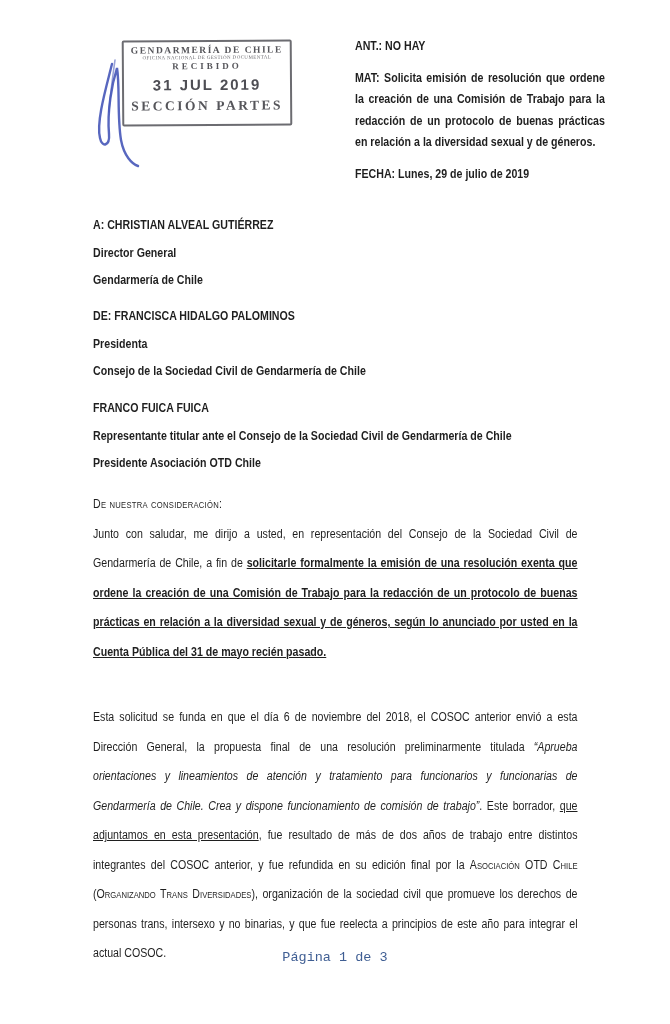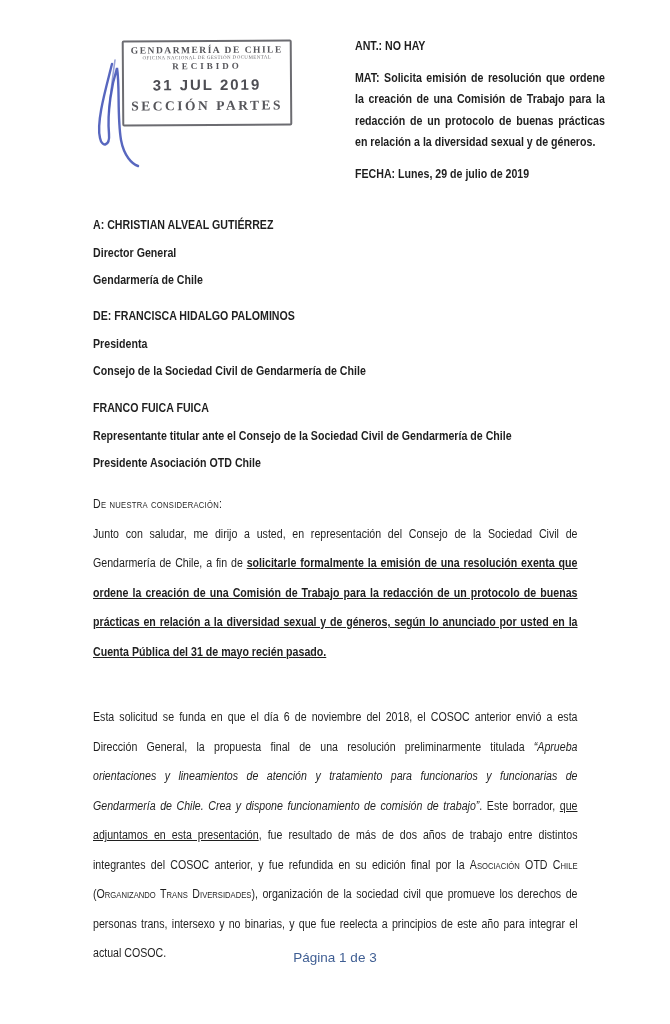--- a/index.html
+++ b/index.html
@@ -57,21 +57,21 @@
   .para-1 { margin-top:0; }
   .para-2 { margin-top:36px; }
   .bu { font-weight:bold; text-decoration:underline; }
   .it { font-style:italic; }
   .ul { text-decoration:underline; }
   .sc { font-variant:small-caps; }
 
   
   .footer {
     position:absolute; left:0; top:950px; width:670px; text-align:center;
-    font-family:Liberation Sans, sans-serif; font-size:13.5px; color:#3f5e93;
+    font-family:Liberation Mono, monospace; font-size:13.5px; color:#3f5e93;
   }
 </style>
 </head>
 <body>
 
 <div class="page">
 
   <div class="stamp">
     <div class="stamp-l1">GENDARMERÍA DE CHILE</div>
     <div class="stamp-l2">OFICINA NACIONAL DE GESTIÓN DOCUMENTAL</div>

